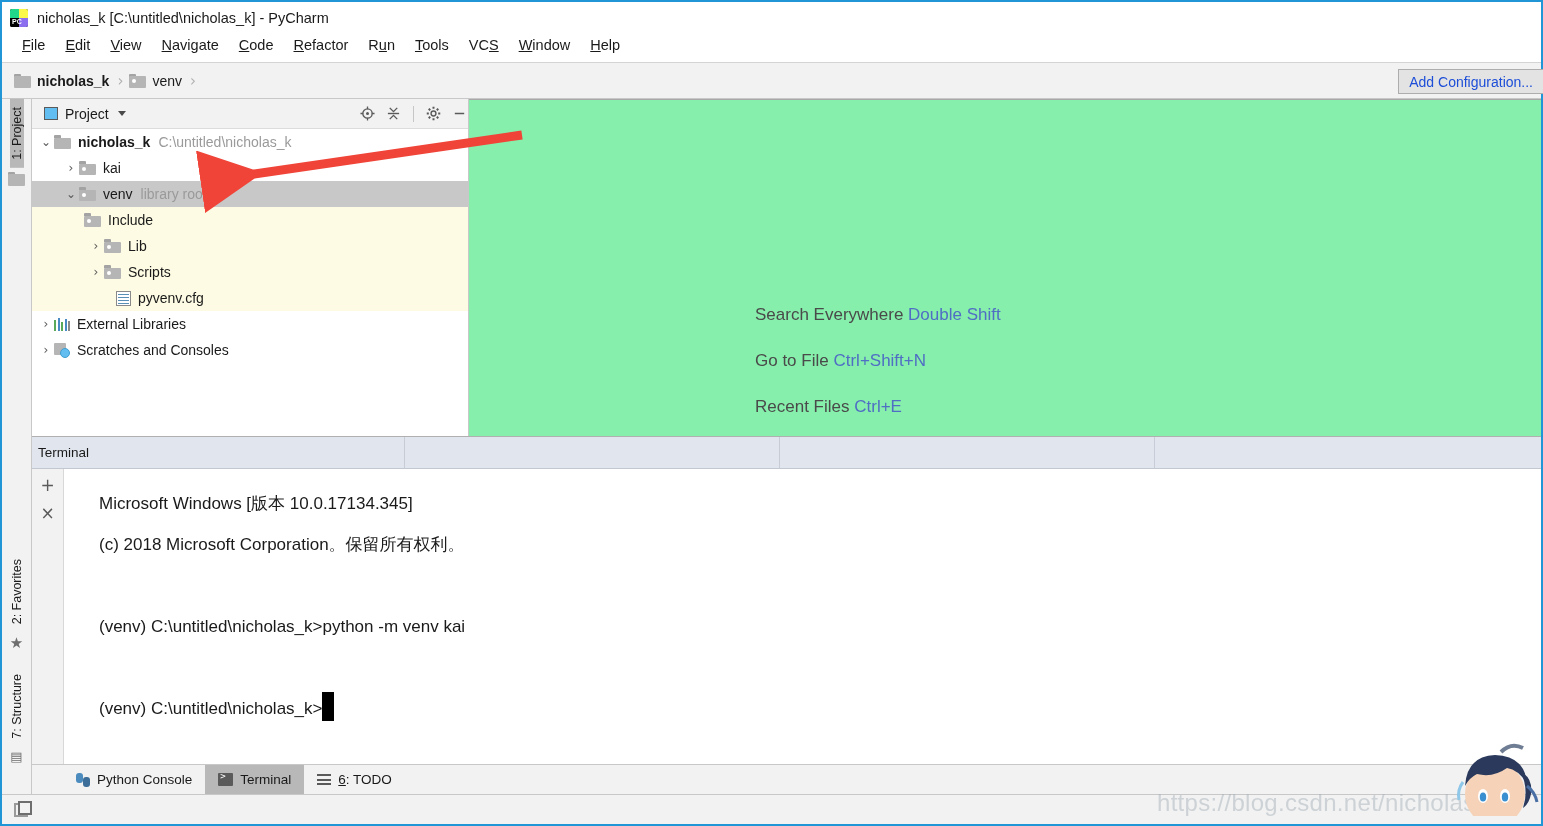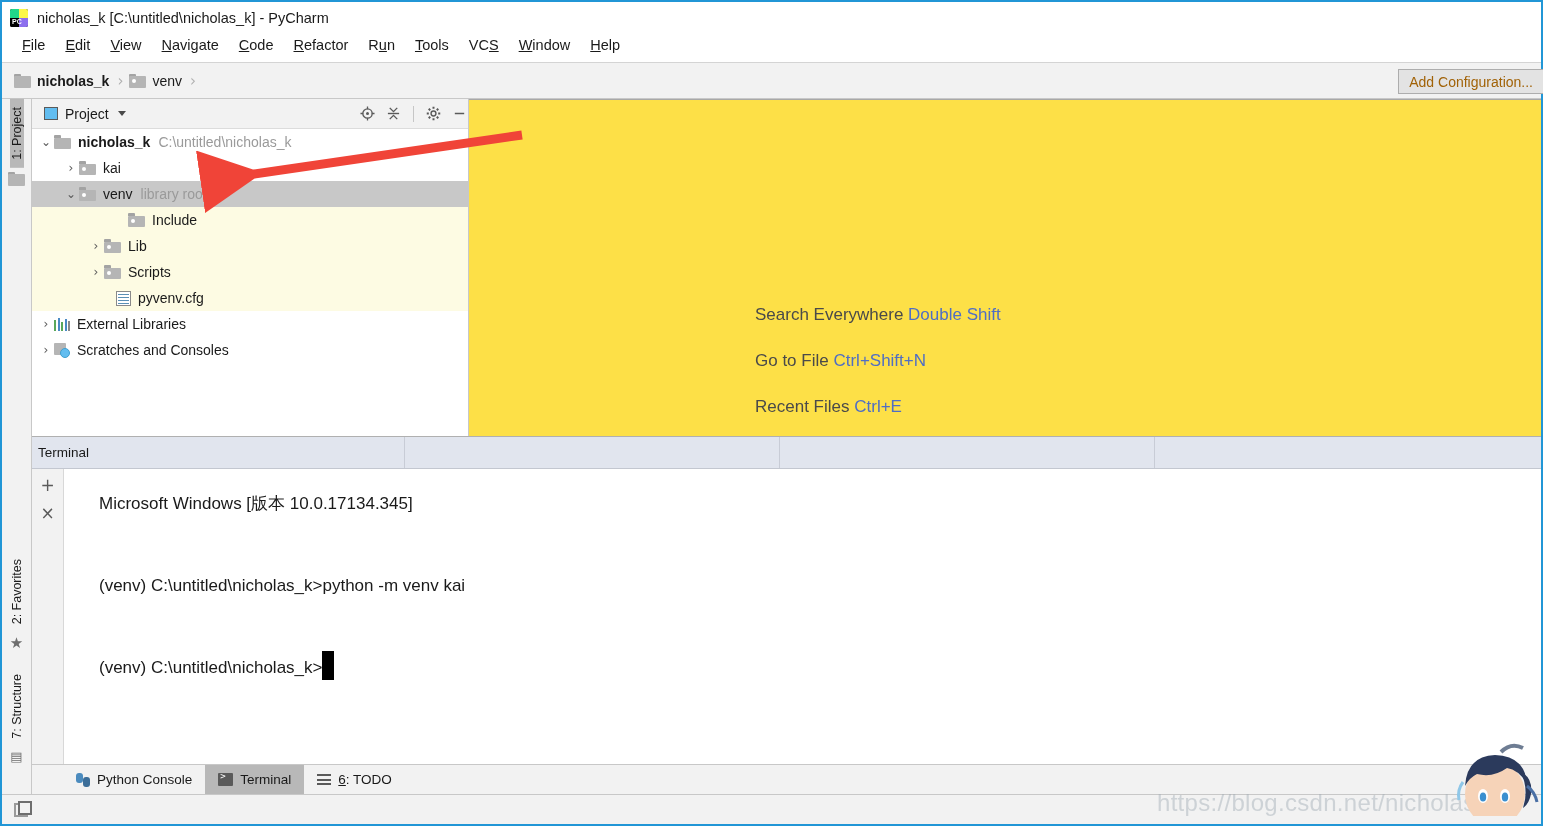--- a/index.html
+++ b/index.html
@@ -69,21 +69,21 @@
   .crumb-label.bold { font-weight: bold; }
   .crumb-sep {
     font-size: 15px; color: #b0b0b0; margin: 0 6px 0 8px;
     font-family: "DejaVu Sans", sans-serif;
   }
   .add-config-btn {
     position: absolute; right: -3px; top: 6px;
     height: 25px; padding: 0 10px;
     background: #e3e3e3;
     border: 1px solid #adadad;
-    font-size: 14px; color: #a16207;
+    font-size: 14px; color: #1d4ed8;
     display: flex; align-items: center; white-space: nowrap;
     cursor: default;
   }
 
   
   .folder {
     width: 17px; height: 14px; position: relative; flex: 0 0 17px;
   }
   .folder .tab {
     position: absolute; left: 0; top: 0; width: 7px; height: 3px;
@@ -198,21 +198,21 @@
     position:absolute; left:0; top:0; width:12px; height:12px;
     background:#b5b5b5; border-radius:1px;
   }
   .icon-scratch .clock {
     position:absolute; right:0; bottom:0; width:10px; height:10px;
     border-radius:50%; background:#62bdf0; border:1px solid #3f9fd0;
   }
 
   
   .editor-area {
-    flex: 1 1 auto; background: #fde047;
+    flex: 1 1 auto; background: #86efac;
     position: relative; min-width: 0;
     border-top: 1px solid #a8a8a8;
   }
   .hints {
     position: absolute; left: 286px; top: 205px;
     display: flex; flex-direction: column; gap: 26px;
   }
   .hint { font-size: 17px; color: #4a4a4a; white-space: nowrap; }
   .hint .key { color: #4f6ec4; }
 
@@ -470,21 +470,21 @@
             <div class="tree-row selected" style="padding-left:31px;">
               <span class="arrow">⌄</span>
               <span class="folder dotted">
                   <span class="tab"></span>
                   <span class="body"></span>
                 </span>
               <span class="tree-label">venv</span>
               <span class="tree-note">library root</span>
             </div>
 
-            <div class="tree-row excluded" style="padding-left:80px;align-items:center;">
+            <div class="tree-row excluded" style="padding-left:36px;align-items:center;">
               <span class="arrow"></span>
               <span class="folder dotted">
                   <span class="tab"></span>
                   <span class="body"></span>
                 </span>
               <span class="tree-label">Include</span>
             </div>
 
             <div class="tree-row excluded" style="padding-left:56px;">
               <span class="arrow">›</span>
@@ -565,20 +565,21 @@
           <div class="term-tab-blank"></div>
           <div class="term-tab-fill"></div>
         </div>
         <div class="term-body">
           <div class="term-gutter">
             <span class="gbtn">+</span>
             <span class="gbtn">×</span>
           </div>
           <div class="term-console">
             <div class="term-line">Microsoft Windows [版本 10.0.17134.345]</div>
+            <div class="term-line">(c) 2018 Microsoft Corporation。保留所有权利。</div>
             <div class="term-line">&nbsp;</div>
             <div class="term-line">(venv) C:\untitled\nicholas_k&gt;python -m venv kai</div>
             <div class="term-line">&nbsp;</div>
             <div class="term-line"><span>(venv) C:\untitled\nicholas_k&gt;</span><span class="cursor-block"></span></div>
           </div>
         </div>
       </div>
 
       <div class="bottom-tabs">
         <div class="btab">

